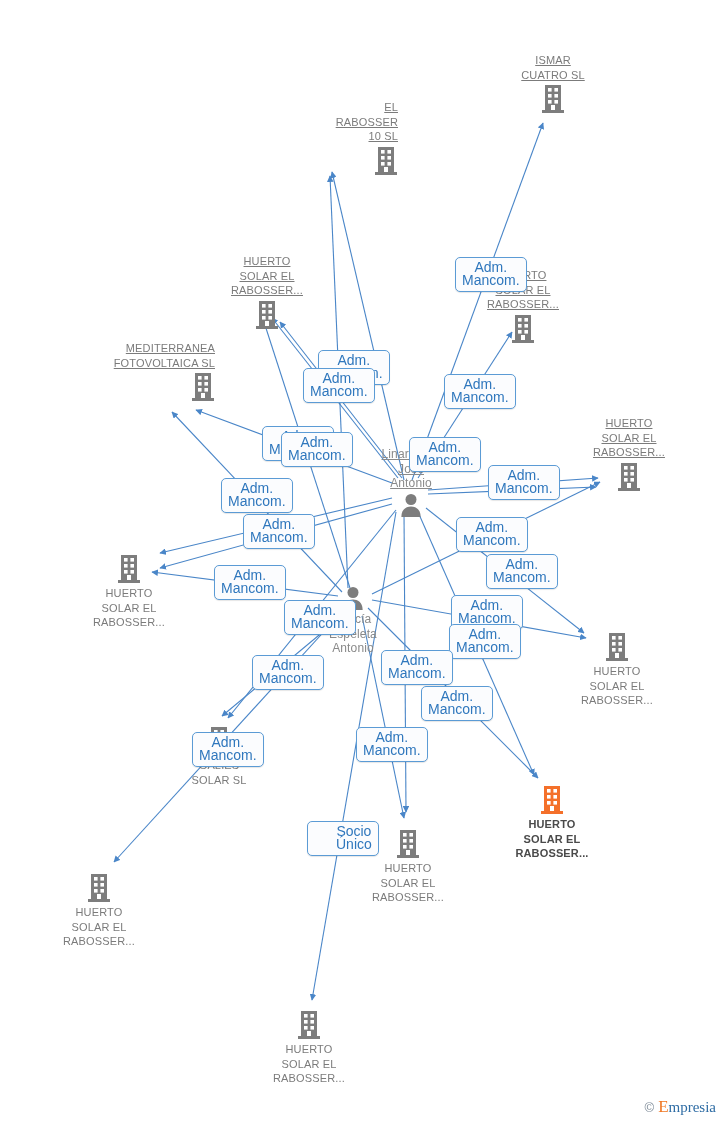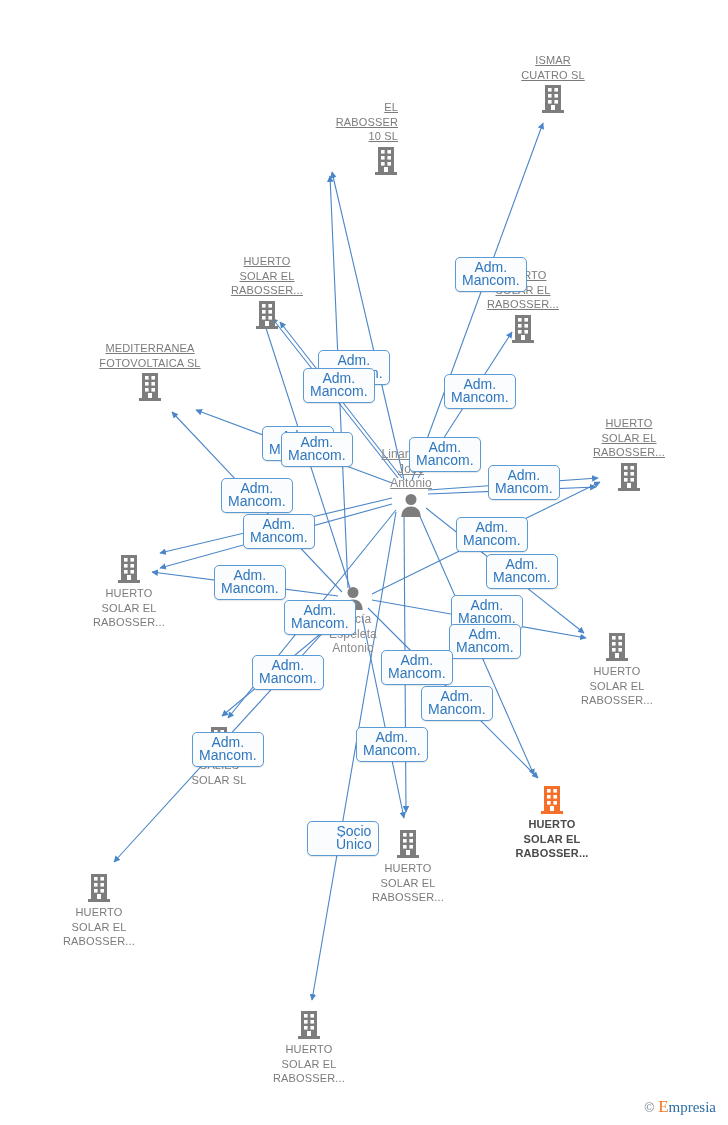--- a/index.html
+++ b/index.html
@@ -189,21 +189,21 @@
             <rect x="1" y="26" width="22" height="3" fill="#7d7d7d"></rect>
             <rect x="7" y="4" width="3.6" height="3.6" fill="#ffffff"></rect>
             <rect x="13.4" y="4" width="3.6" height="3.6" fill="#ffffff"></rect>
             <rect x="7" y="10" width="3.6" height="3.6" fill="#ffffff"></rect>
             <rect x="13.4" y="10" width="3.6" height="3.6" fill="#ffffff"></rect>
             <rect x="7" y="16" width="3.6" height="3.6" fill="#ffffff"></rect>
             <rect x="13.4" y="16" width="3.6" height="3.6" fill="#ffffff"></rect>
             <rect x="10" y="21" width="4" height="5" fill="#ffffff"></rect>
           </svg></span>
       </div>
-      <div class="node company label-above" style="left: 150px; top: 341px;">
+      <div class="node company label-above" style="left: 150px; top: 341px; text-align: right;">
         <span class="label">MEDITERRANEA
 FOTOVOLTAICA SL</span>
         <span class="glyph"><svg width="24" height="30" viewBox="0 0 24 30" aria-hidden="true">
             <rect x="4" y="1" width="16" height="25" fill="#7d7d7d"></rect>
             <rect x="1" y="26" width="22" height="3" fill="#7d7d7d"></rect>
             <rect x="7" y="4" width="3.6" height="3.6" fill="#ffffff"></rect>
             <rect x="13.4" y="4" width="3.6" height="3.6" fill="#ffffff"></rect>
             <rect x="7" y="10" width="3.6" height="3.6" fill="#ffffff"></rect>
             <rect x="13.4" y="10" width="3.6" height="3.6" fill="#ffffff"></rect>
             <rect x="7" y="16" width="3.6" height="3.6" fill="#ffffff"></rect>

